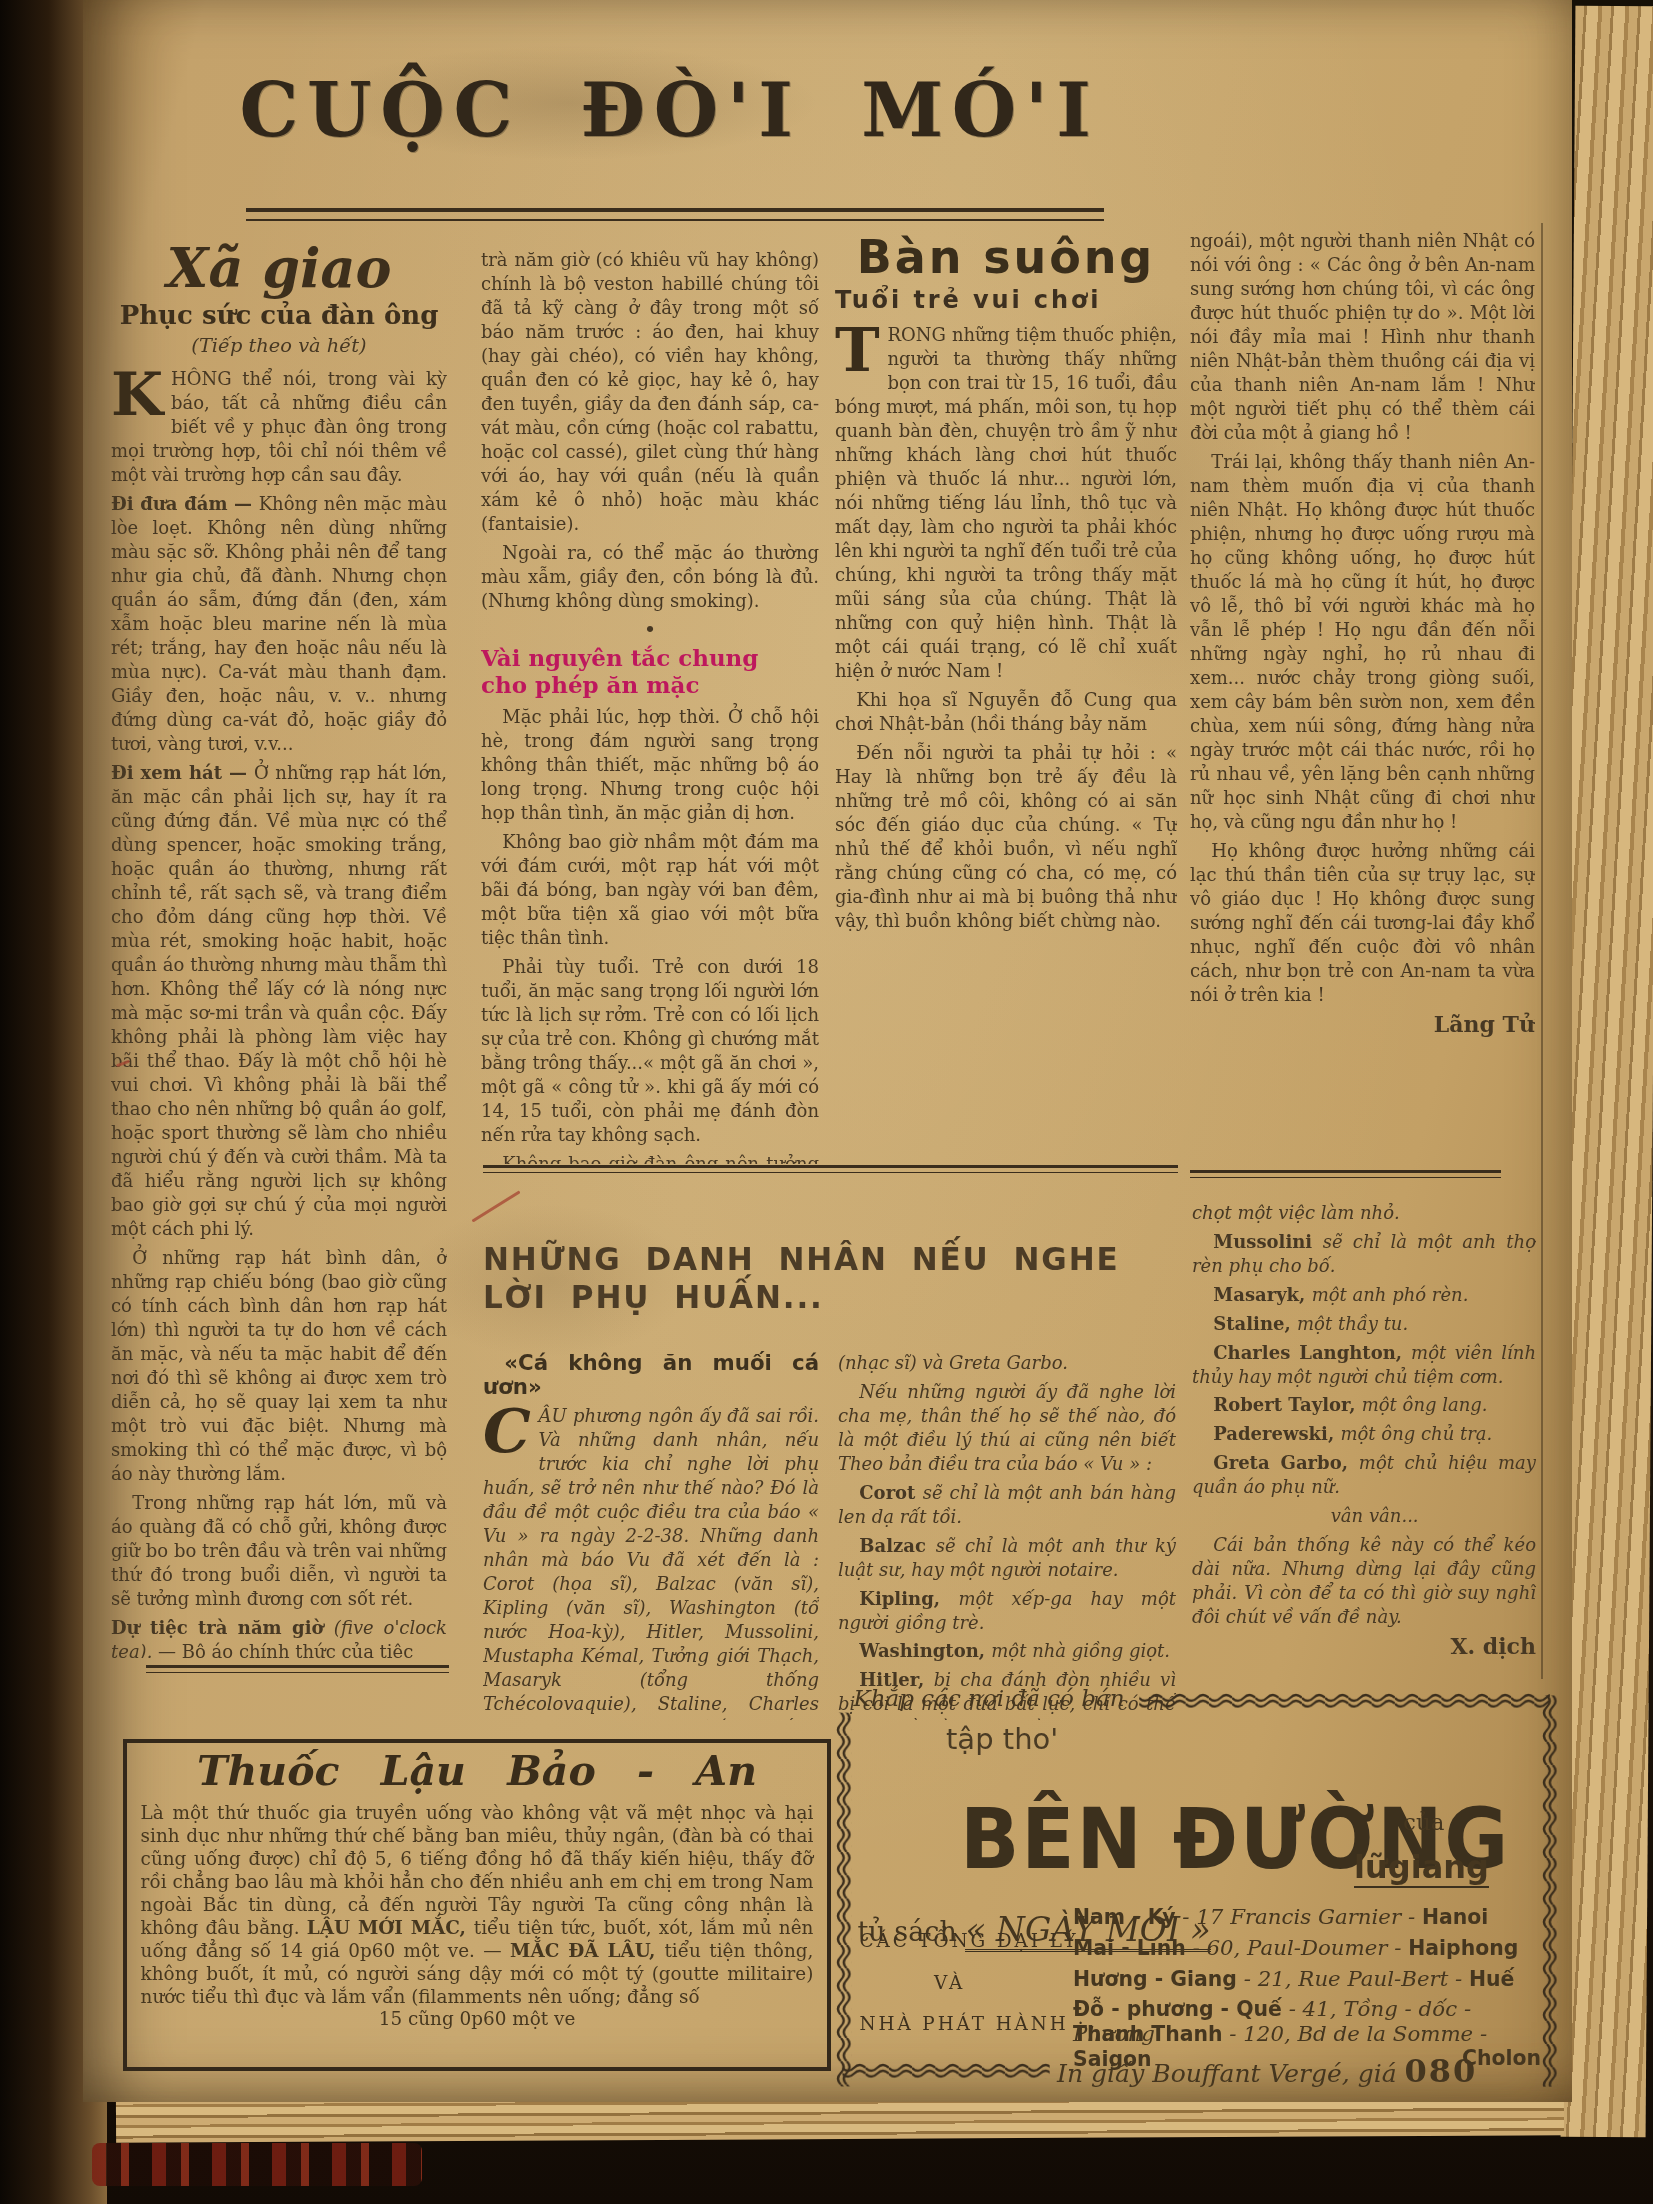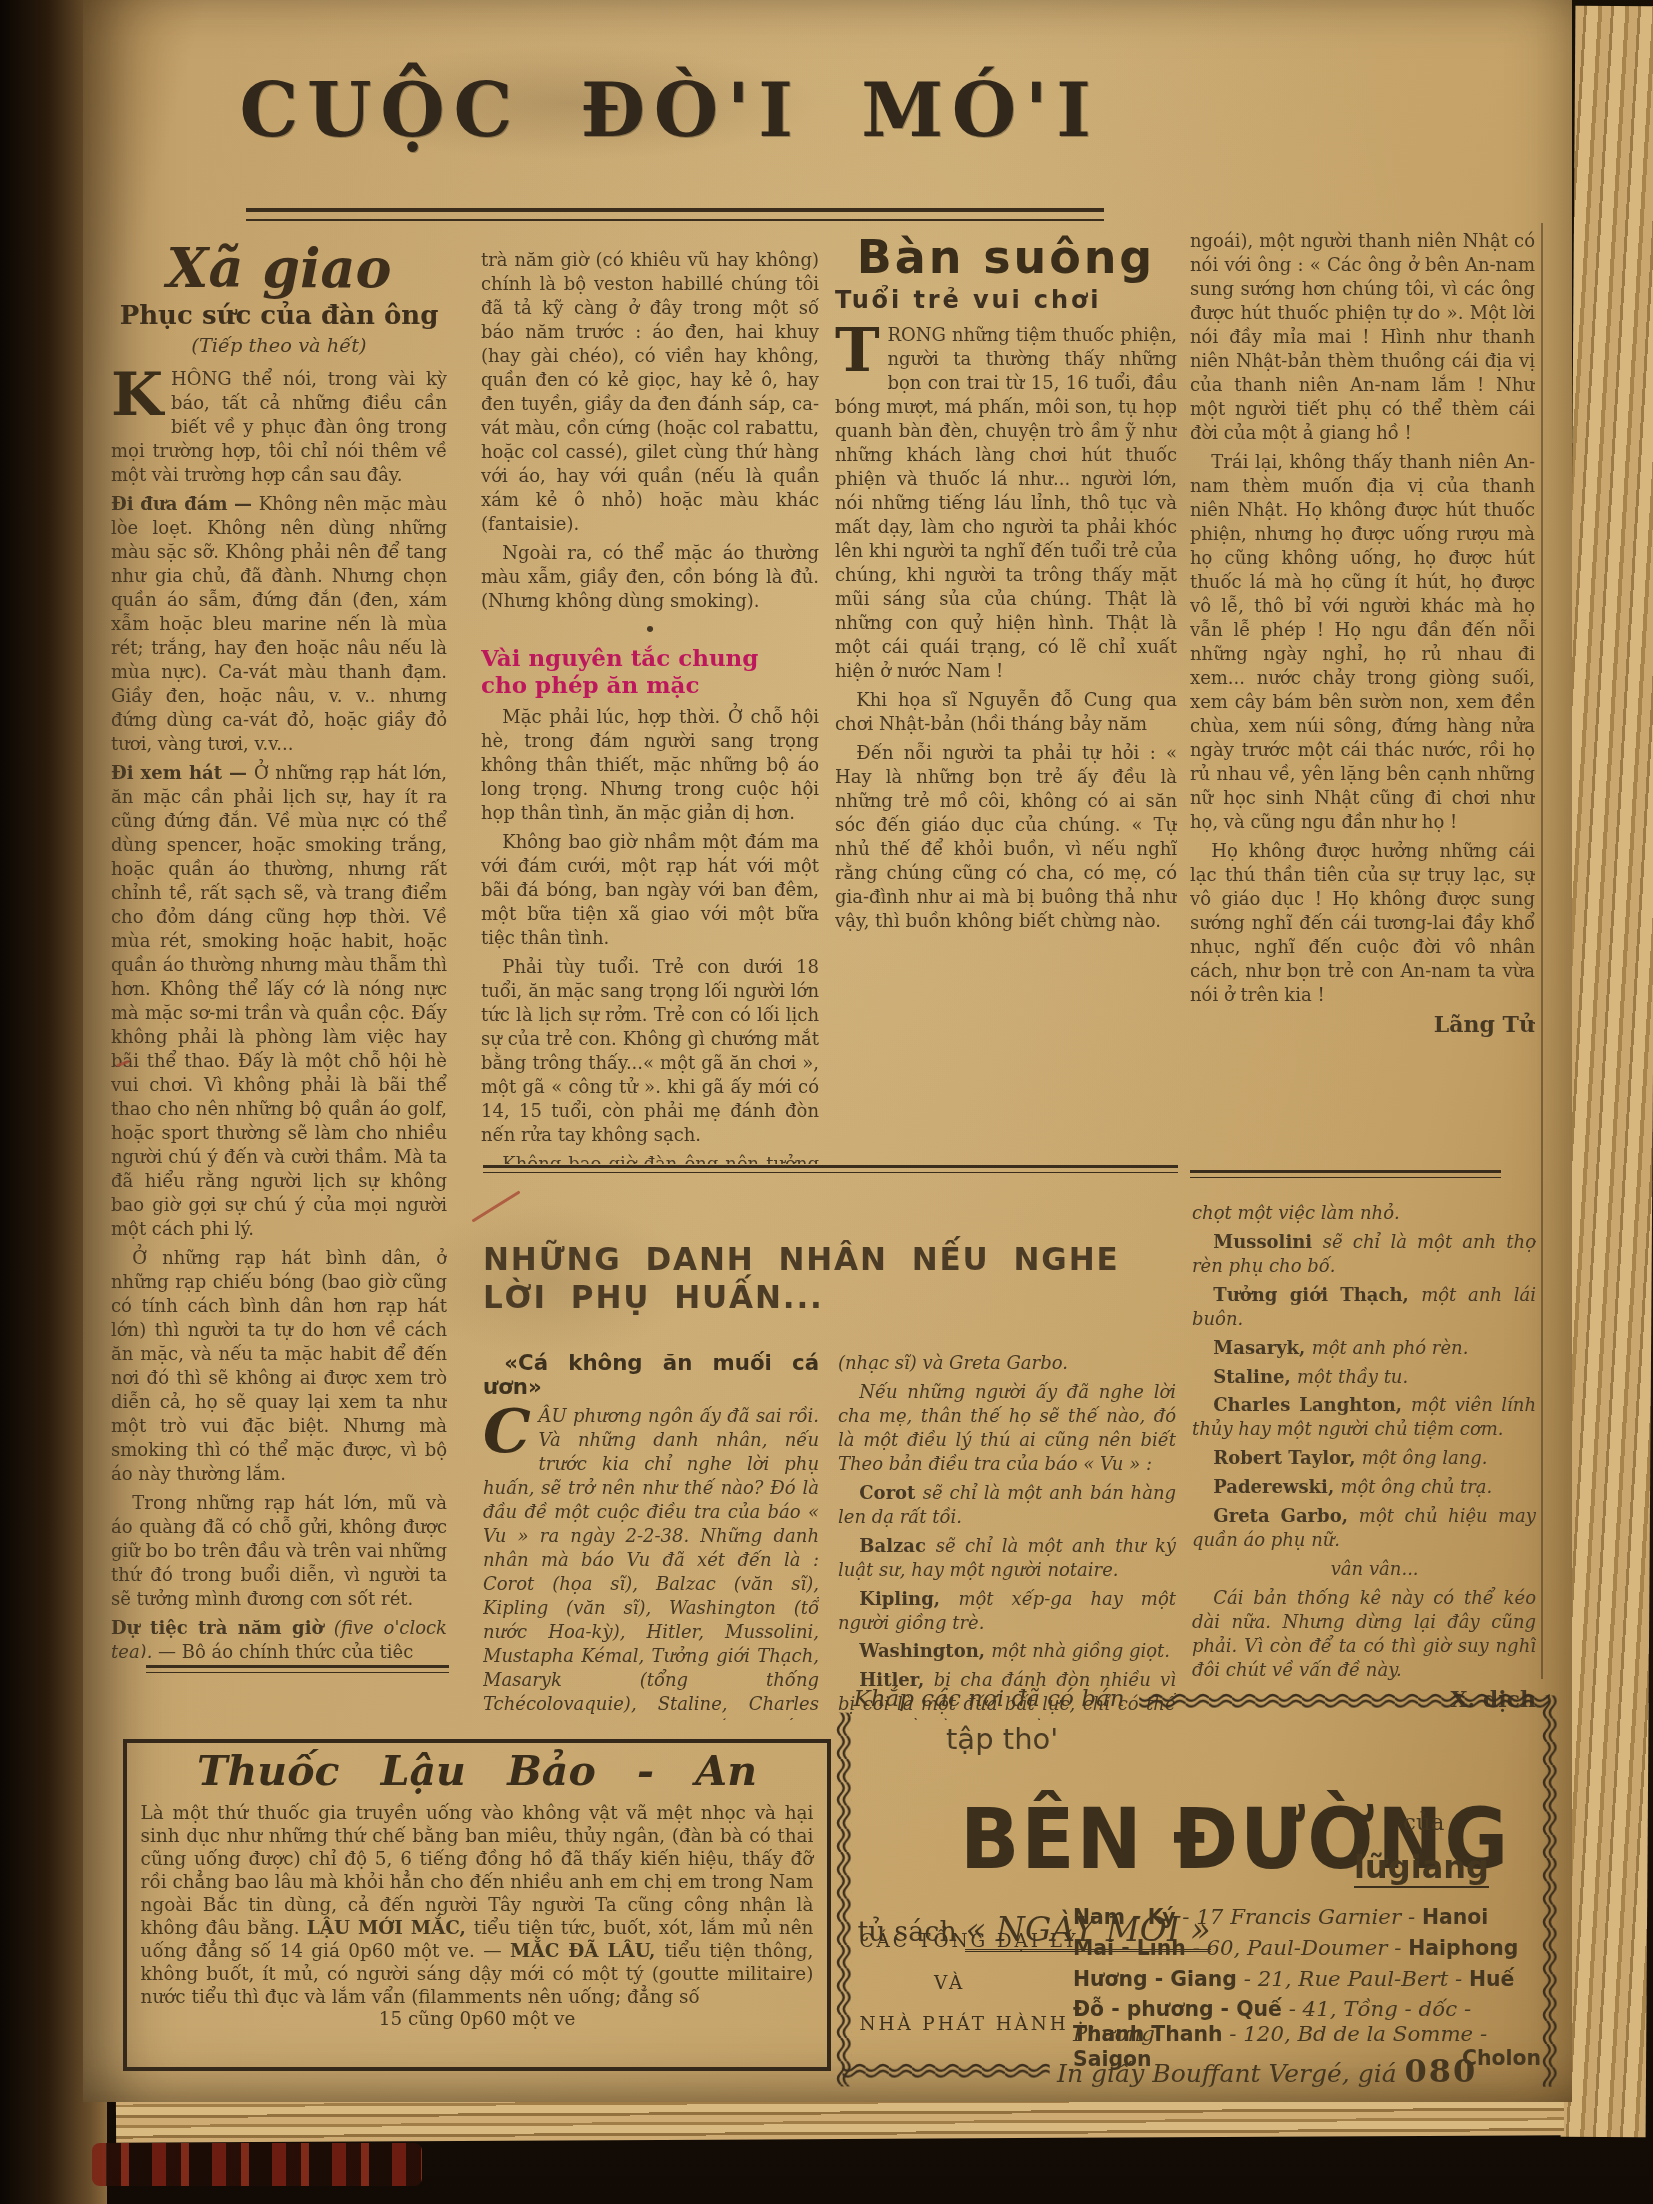--- a/index.html
+++ b/index.html
@@ -184,21 +184,20 @@
   <p class="entry"><b>Corot </b><i>sẽ chỉ là một anh bán hàng len dạ rất tồi.</i></p>
   <p class="entry"><b>Balzac </b><i>sẽ chỉ là một anh thư ký luật sư, hay một người notaire.</i></p>
   <p class="entry"><b>Kipling, </b><i>một xếp-ga hay một người giồng trè.</i></p>
   <p class="entry"><b>Washington, </b><i>một nhà giồng giọt.</i></p>
   <p class="entry"><b>Hitler, </b><i>bị cha đánh đòn nhiều vì bị coi là một đứa bất lực, chỉ có thể làm phiền lòng cha, và chạy</i></p>
 </div>
 
 <div class="col" id="mcolC">
   <p class="p0 it">chọt một việc làm nhỏ.</p>
   <p class="entry"><b>Mussolini </b><i>sẽ chỉ là một anh thợ rèn phụ cho bố.</i></p>
-  <p class="entry"><b>Tưởng giới Thạch, </b><i>một anh lái buôn.</i></p>
   <p class="entry"><b>Masaryk, </b><i>một anh phó rèn.</i></p>
   <p class="entry"><b>Staline, </b><i>một thầy tu.</i></p>
   <p class="entry"><b>Charles Langhton, </b><i>một viên lính thủy hay một người chủ tiệm cơm.</i></p>
   <p class="entry"><b>Robert Taylor, </b><i>một ông lang.</i></p>
   <p class="entry"><b>Paderewski, </b><i>một ông chủ trạ.</i></p>
   <p class="entry"><b>Greta Garbo, </b><i>một chủ hiệu may quần áo phụ nữ.</i></p>
   <p class="etc">vân vân...</p>
   <p class="it">Cái bản thống kê này có thể kéo dài nữa. Nhưng dừng lại đây cũng phải. Vì còn để ta có thì giờ suy nghĩ đôi chút về vấn đề này.</p>
   <span class="sig">X. dịch</span>
 </div>

